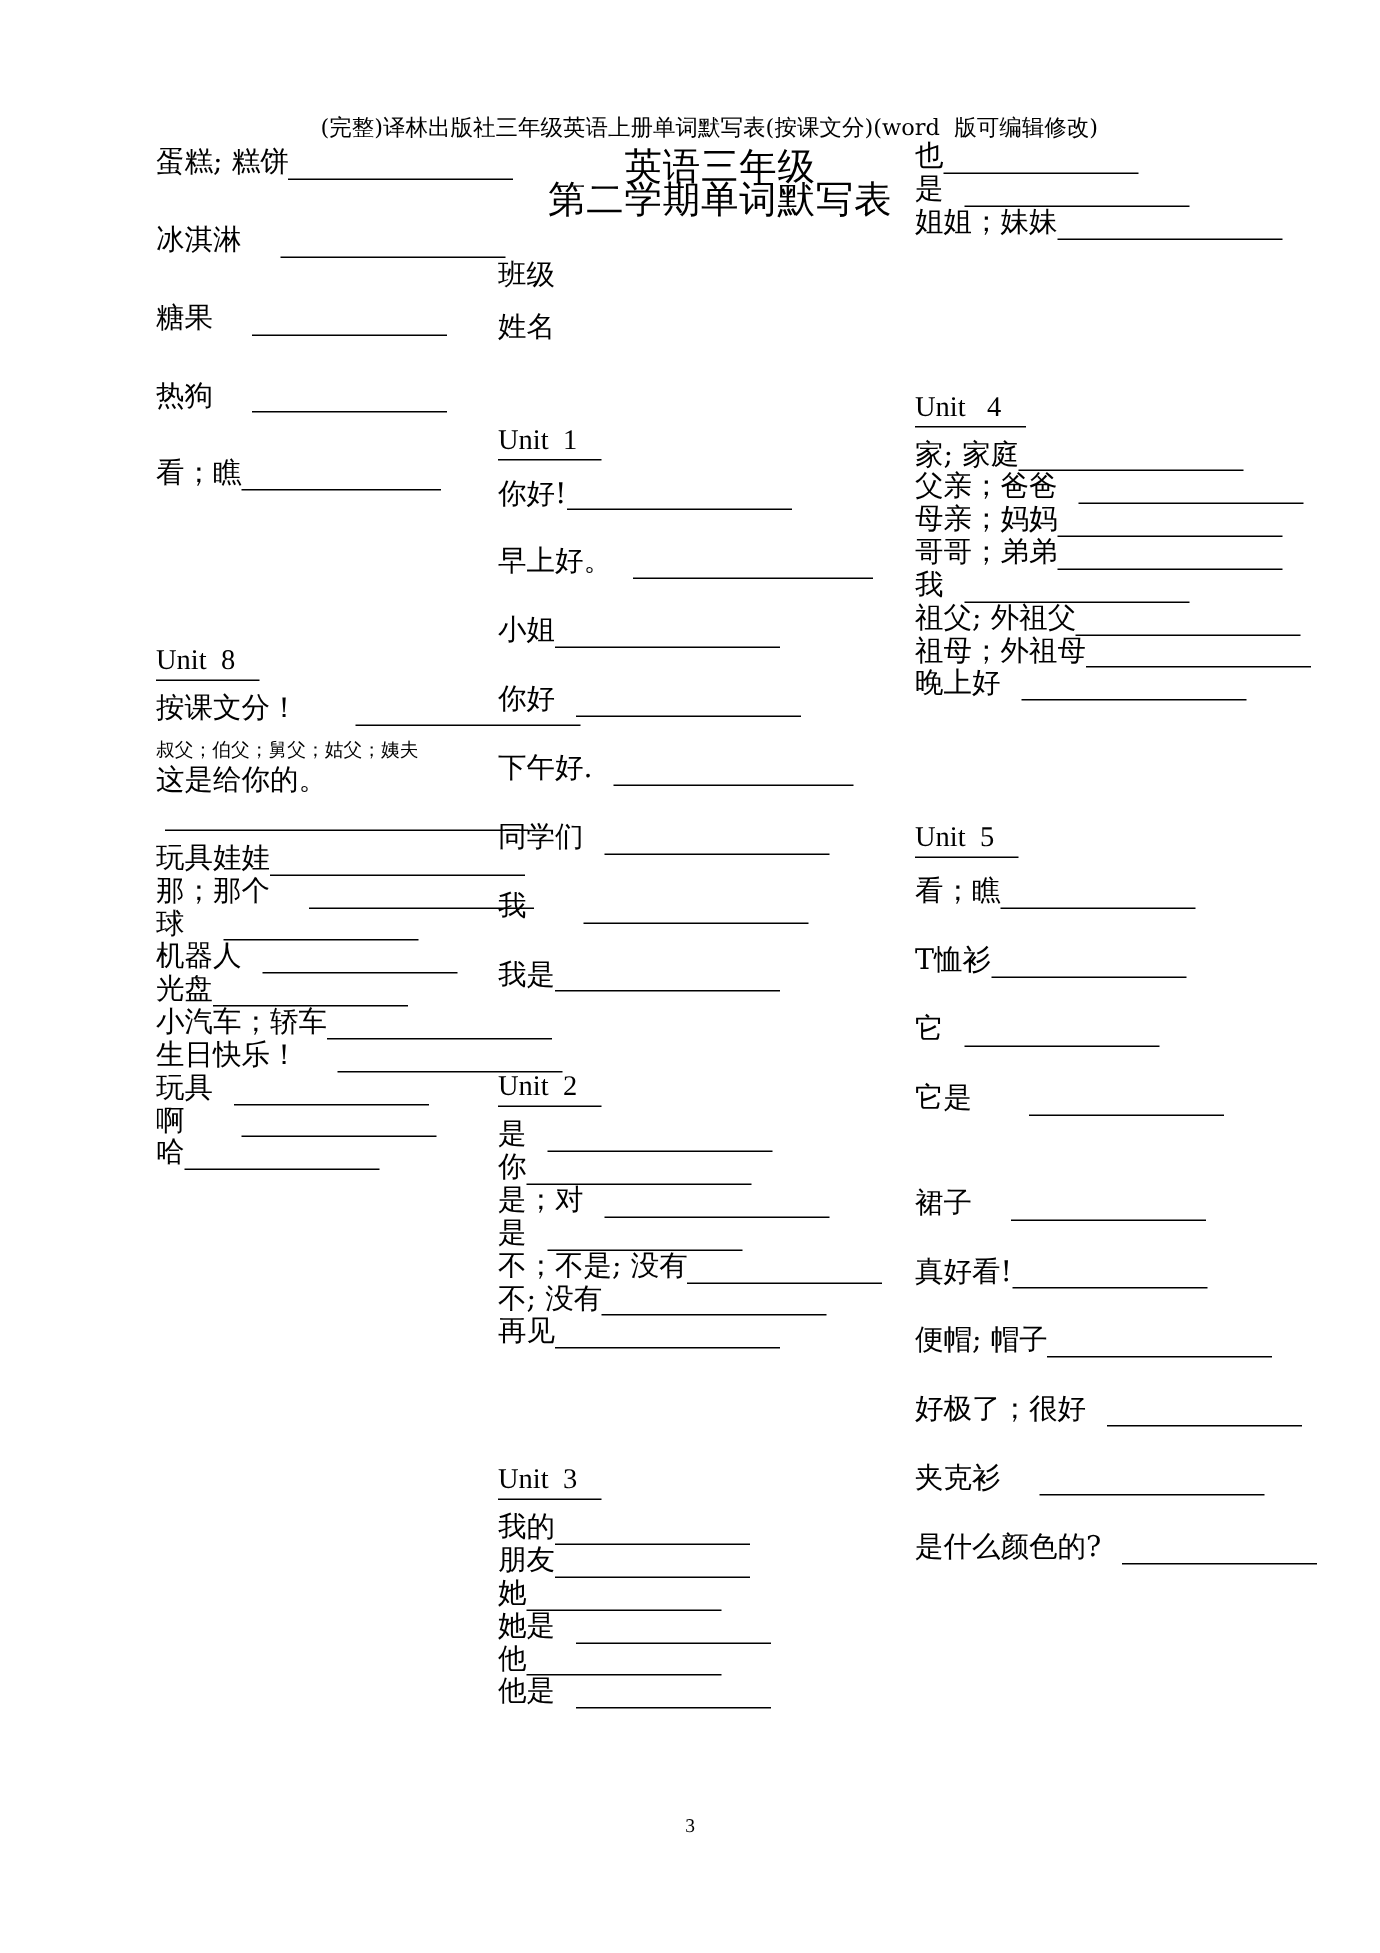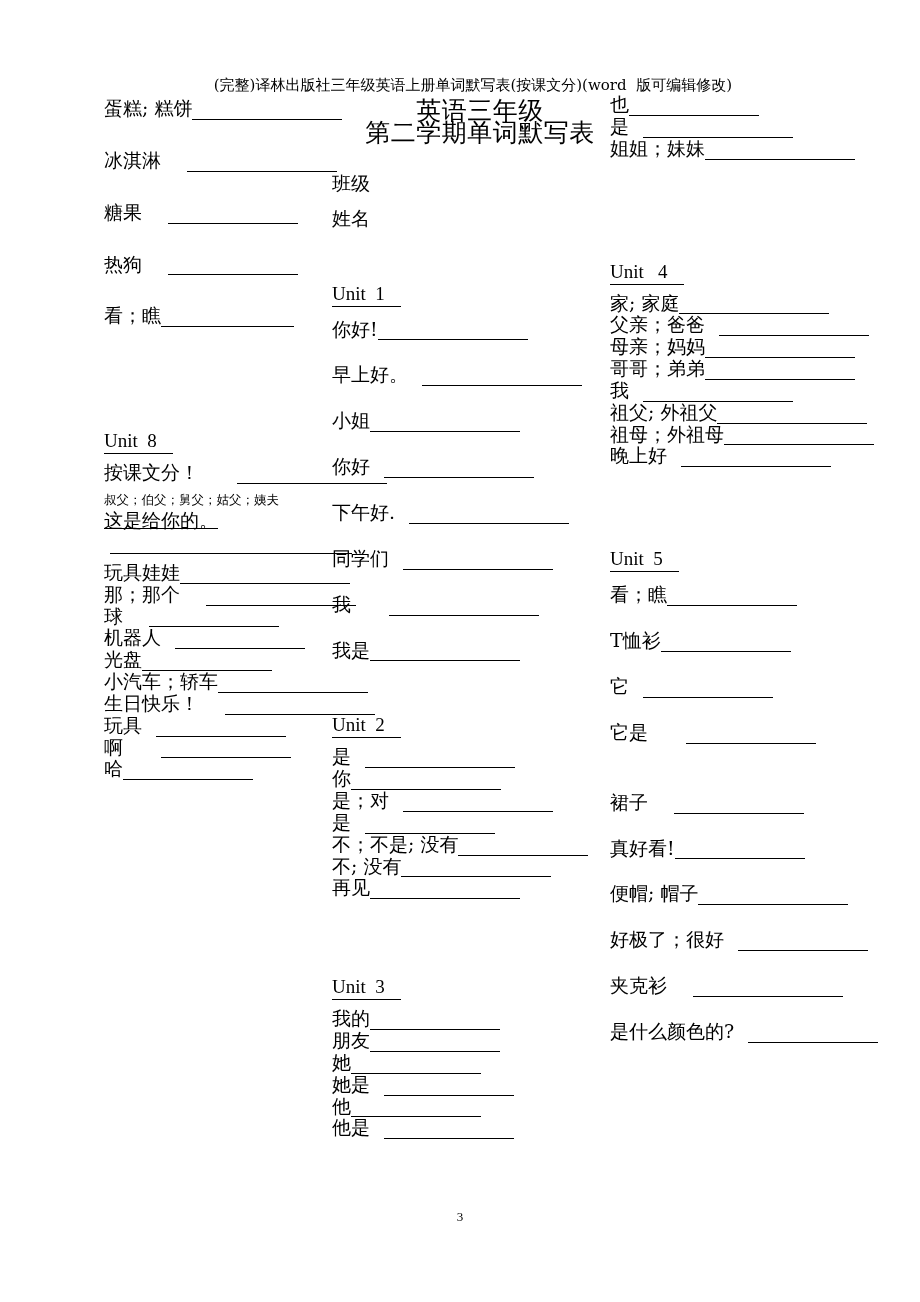--- a/index.html
+++ b/index.html
@@ -90,21 +90,20 @@
     font-size: 19px;
     display: inline-block;
     border-bottom: 1.6px solid #000;
     padding-right: 16px;
     padding-bottom: 1px;
     white-space: pre;
   }
   .plain {
     white-space: pre;
     line-height: 1.2;
-    text-decoration: underline;
   }
   .small-note {
     font-size: 12.5px;
     white-space: pre;
     display: flex;
     align-items: flex-start;
   }
   .full-rule {
     border-bottom: 1.6px solid #000;
     height: 1px;

